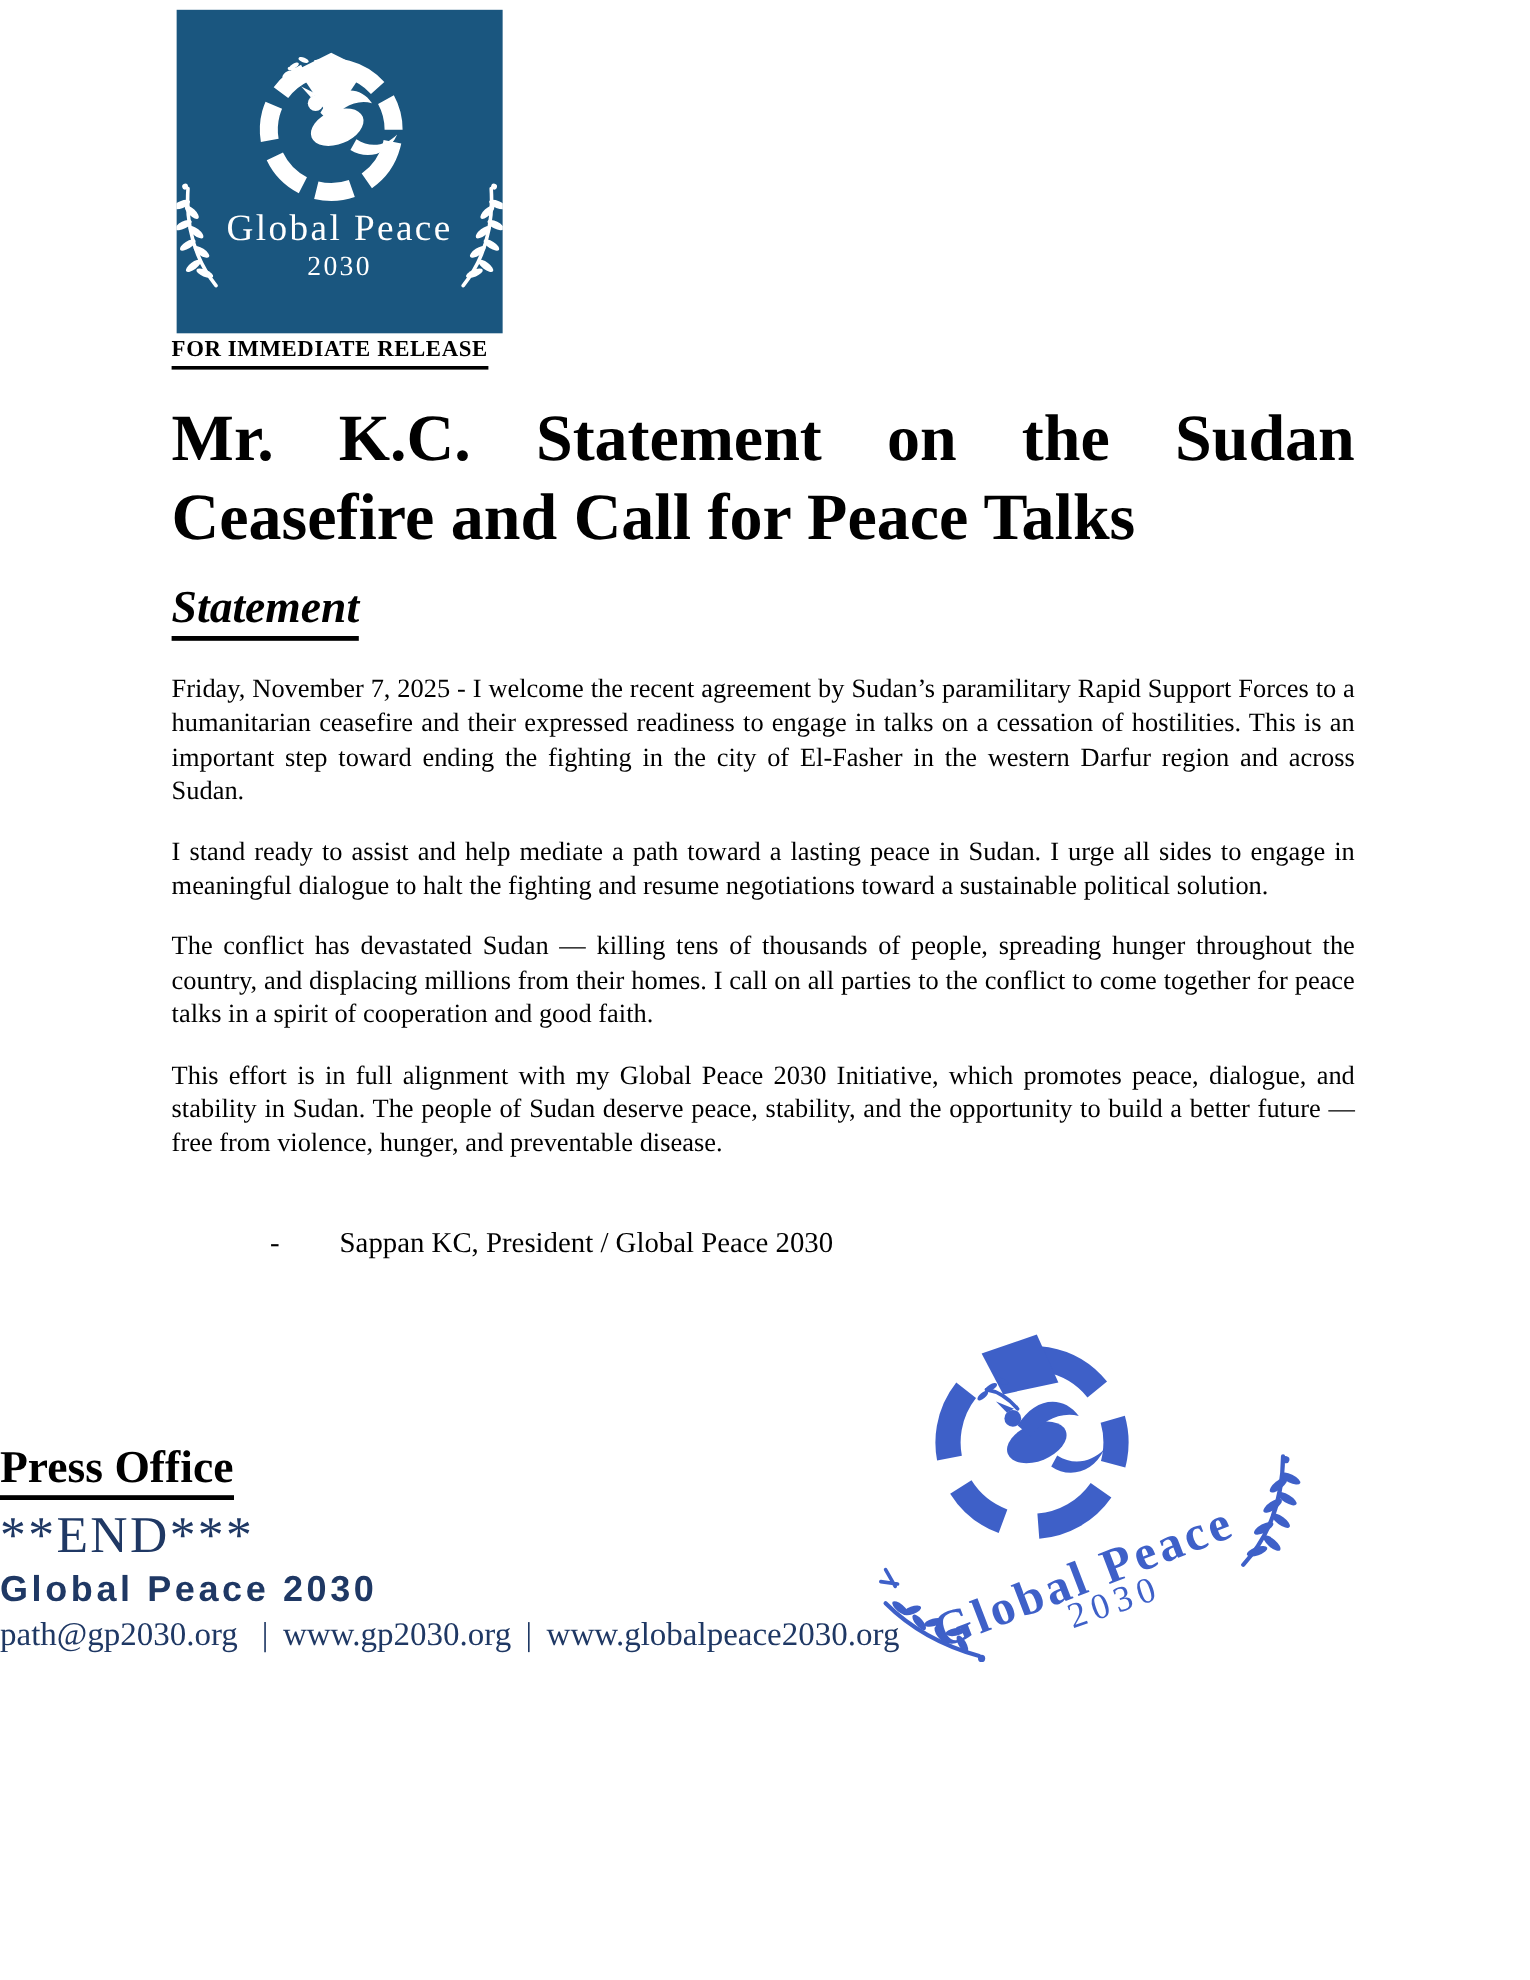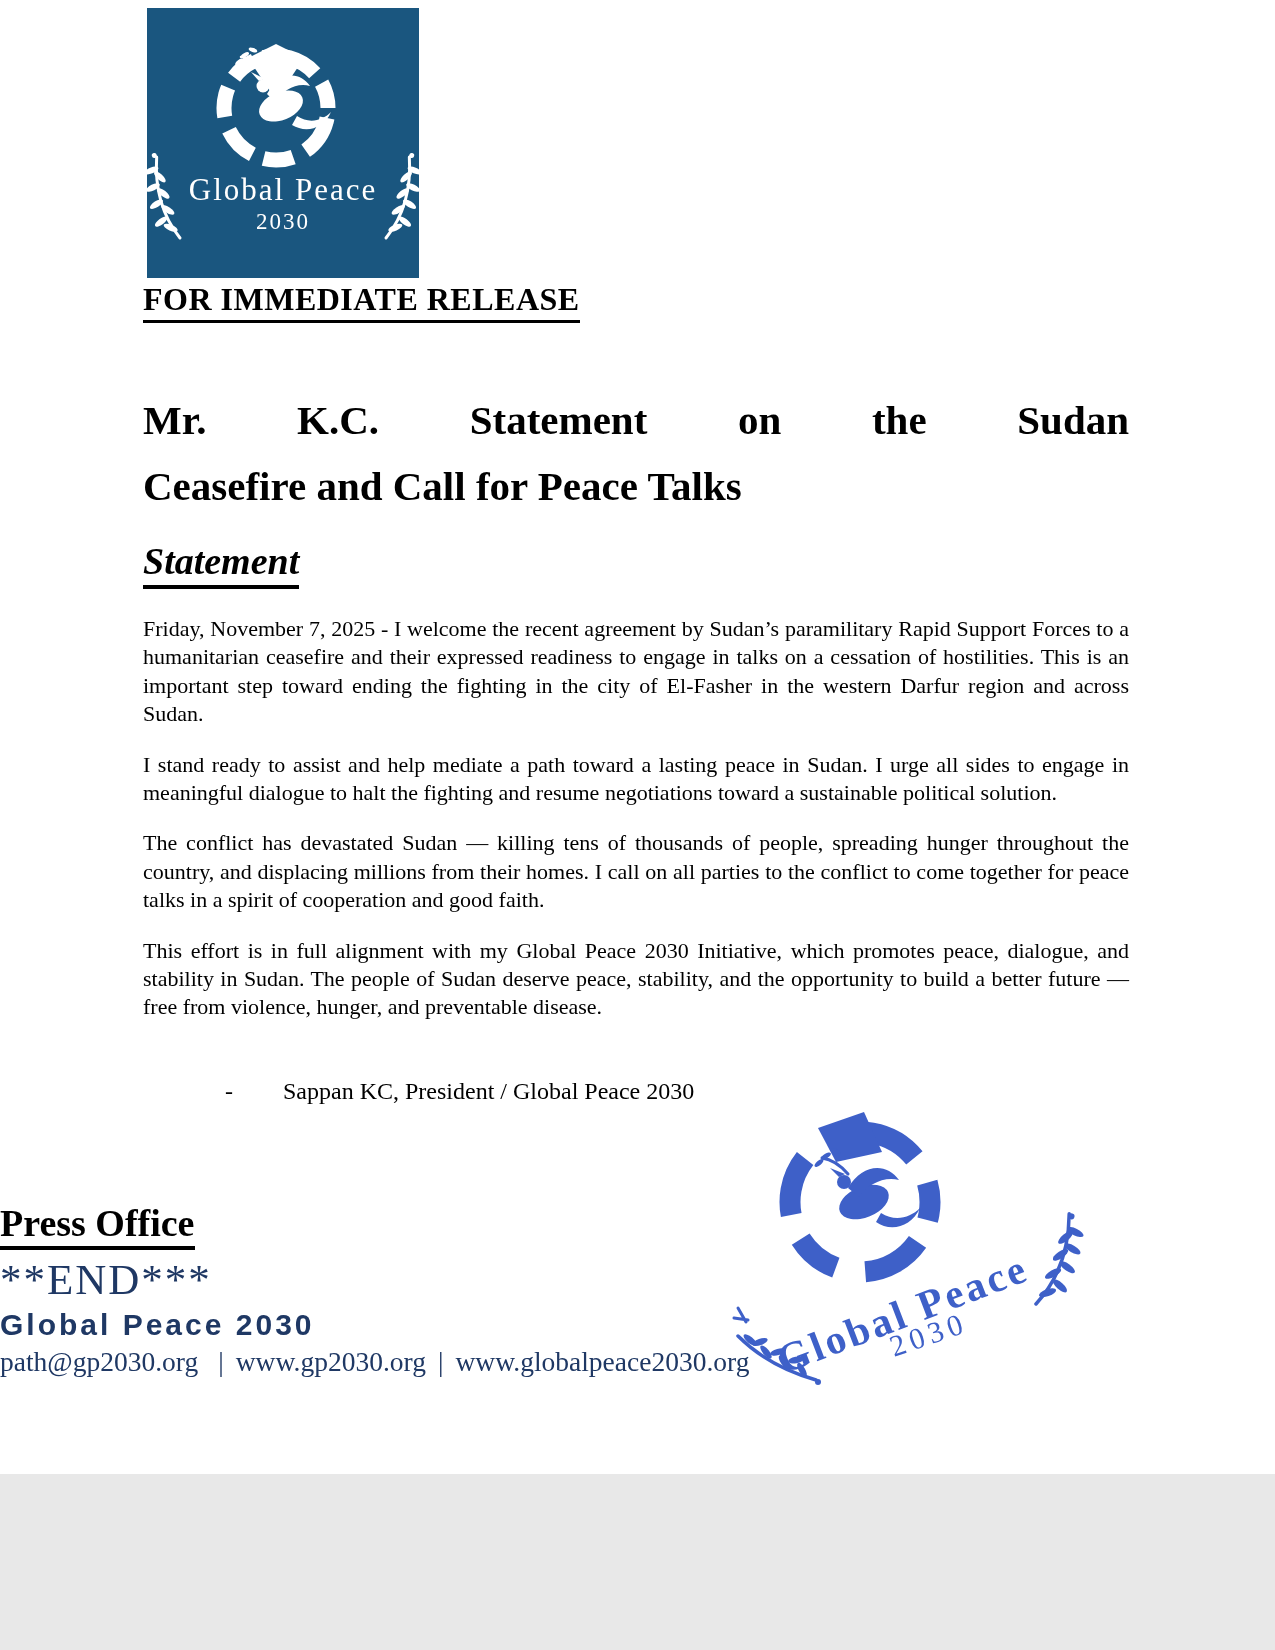--- a/index.html
+++ b/index.html
@@ -1,42 +1,42 @@
 <!DOCTYPE html>
 <html><head>
 <meta charset="utf-8">
 <style>
   html,body{margin:0;padding:0;background:#e8e8e8;}
   .page{
     position:relative;
-    width:1275px;height:1474px;
+    width:1275px;height:1650px;
     background:#ffffff;
     font-family:"Liberation Serif", serif;
     color:#000;
     overflow:hidden;
     margin:0 auto;
   }
   
   .logo-box{
     position:absolute;left:147px;top:8px;width:272px;height:270px;
   }
   .logo-box svg{display:block;width:100%;height:100%;}
   
   .content{position:absolute;left:143px;top:0;width:986px;}
   .release{
     display:inline-block;
     margin-top:281px;
-    font-size:32px;font-weight:bold;
+    font-size:19px;font-weight:bold;
     letter-spacing:.5px;
     border-bottom:3px solid #000;
     padding-bottom:2px;
   }
   .title{
-    margin-top:64px;
-    font-size:41px;font-weight:bold;line-height:66px;
+    margin-top:24px;
+    font-size:55px;font-weight:bold;line-height:66px;
   }
   .title .t-line1{text-align:justify;text-align-last:justify;}
   .title .t-line2{text-align:left;}
   .section-heading{
     display:inline-block;
     margin-top:20px;
     font-size:38px;font-weight:bold;
     border-bottom:4px solid #000;
     padding-bottom:2px;
     font-style:italic;

